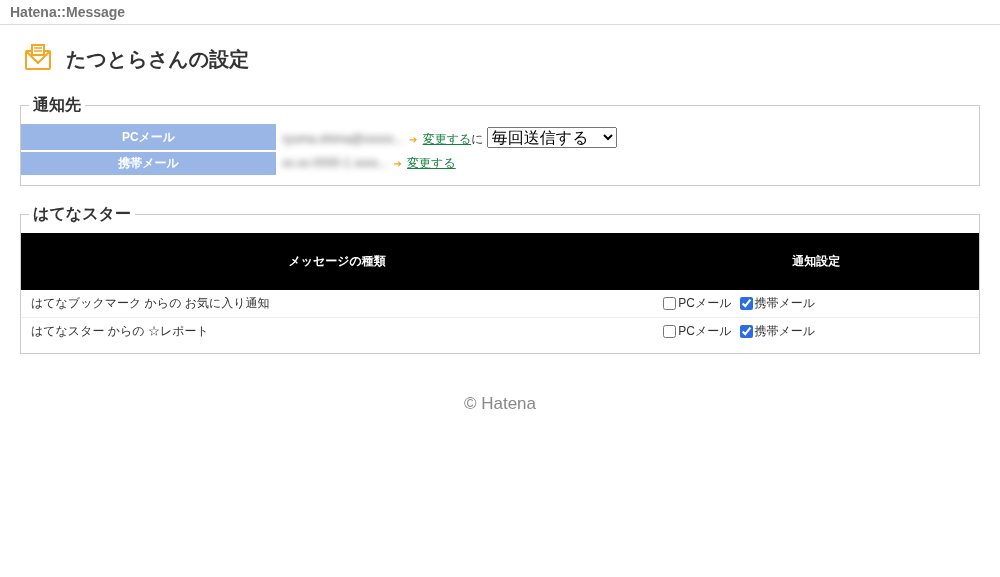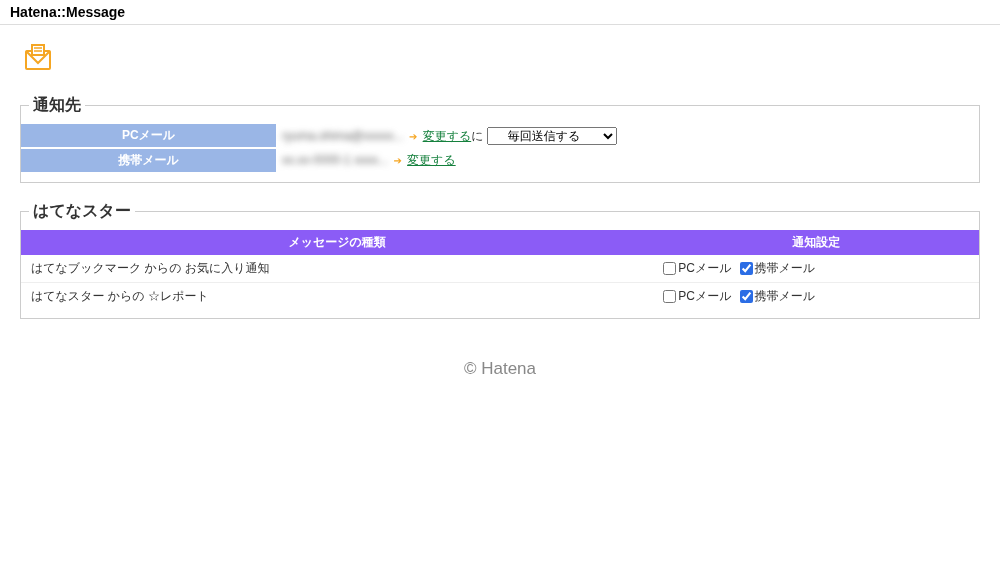--- a/index.html
+++ b/index.html
@@ -3,21 +3,21 @@
   <meta charset="utf-8">
   <style>
     * { margin: 0; padding: 0; box-sizing: border-box; }
     body { font-family: "Hiragino Kaku Gothic ProN", "Meiryo", sans-serif; font-size: 12px; color: #333; background: #fff; }
 
     .topbar {
       border-bottom: 1px solid #ddd;
       padding: 4px 10px;
     }
     .brand {
-      color: #000000;
+      color: #737373;
       font-size: 14px;
       font-weight: bold;
     }
 
     .content {
       padding: 16px 20px 0 20px;
     }
 
     .page-header {
       display: flex;
@@ -78,44 +78,43 @@
     .arrow {
       color: #f5a623;
       font-size: 10px;
       margin: 0 2px;
     }
     a.change-link {
       color: #15803d;
       text-decoration: underline;
     }
     select {
-      font-size: 12px;
+      font-size: 16px;
       min-width: 130px;
-      padding-left: 16px;
     }
 
     .self-notify-row {
       padding: 4px 10px 8px 10px;
     }
     .self-notify-row label {
       font-size: 12px;
     }
 
     .msg-table {
       width: 100%;
       border-collapse: collapse;
       table-layout: fixed;
     }
     .msg-table thead th {
-      background: #8b5cf6;
+      background: #000000;
       color: #fff;
       font-weight: bold;
       font-size: 12px;
       text-align: center;
-      padding: 4px 8px;
+      padding: 20px 8px;
       border: none;
     }
     .msg-table tbody td {
       padding: 5px 10px;
       font-size: 12px;
       border: none;
     }
     .msg-table tbody tr {
       border-top: 1px solid #eee;
       margin-top: 36px;
@@ -154,20 +153,21 @@
   <div class="page-header">
     <span class="icon-wrap">
       <svg width="36" height="36" viewBox="0 0 36 36">
         <rect x="6" y="10" width="24" height="18" rx="1" fill="#fff" stroke="#f5a623" stroke-width="2"></rect>
         <polyline points="6,10 18,22 30,10" fill="none" stroke="#f5a623" stroke-width="2"></polyline>
         <rect x="12" y="4" width="12" height="10" fill="#fff" stroke="#f5a623" stroke-width="2"></rect>
         <line x1="14" y1="7" x2="22" y2="7" stroke="#f5a623" stroke-width="1.5"></line>
         <line x1="14" y1="10" x2="22" y2="10" stroke="#f5a623" stroke-width="1.5"></line>
       </svg>
     </span>
+    <h1 class="page-title">たつとらさんの設定</h1>
   </div>
 
   <fieldset>
     <legend>通知先</legend>
     <table class="notif-target-table">
       <tbody>
           <tr>
         <td class="row-label">PCメール</td>
         <td class="row-value">
           <span class="blurred">ryuma.ohima@xxxxx...</span>

